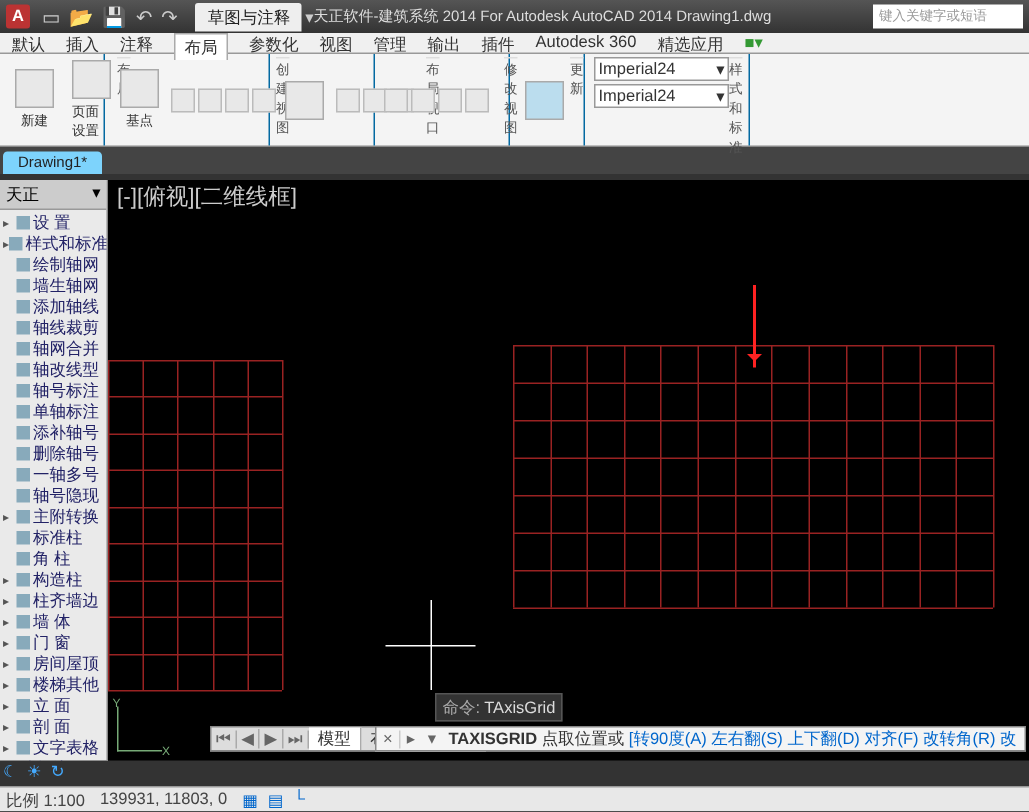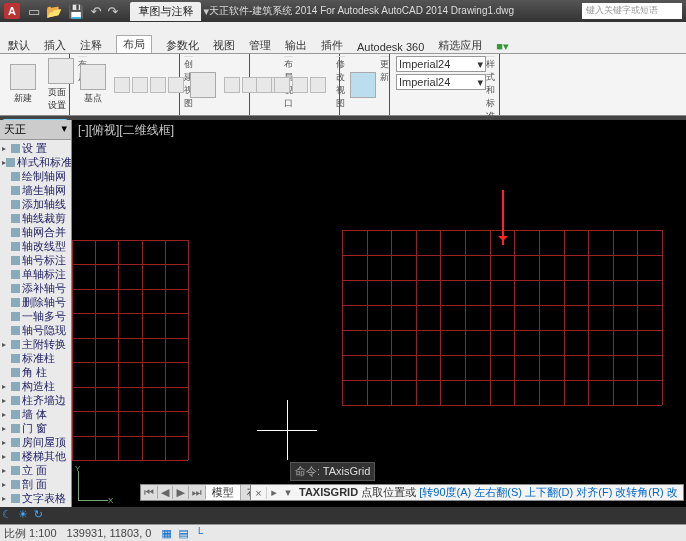--- a/index.html
+++ b/index.html
@@ -6,42 +6,42 @@
 body{width:686px;height:541px;background:#333;overflow:hidden;position:relative}
 .titlebar{height:22px;background:linear-gradient(#555,#333);display:flex;align-items:center;padding:0 4px;color:#ccc}
 .app-icon{width:16px;height:16px;background:#b33;border-radius:2px;display:flex;align-items:center;justify-content:center;color:#fff;font-weight:bold;margin-right:8px}
 .qat{display:flex;gap:6px;margin-right:12px}
 .qat span{color:#ccc;font-size:13px}
 .tt{display:flex;gap:2px;align-items:center}
 .ttab{padding:2px 8px;color:#ccc;background:#3a3a3a;border-radius:2px 2px 0 0}
 .ttab.sel{background:#eee;color:#222}
 .title-center{flex:1;text-align:left;color:#ddd;font-size:10px}
 .searchbox{width:100px;height:16px;background:#fff;font-size:9px;color:#999;padding:1px 4px;margin-left:auto}
-.menubar{height:32px;background:#f0f0f0;border-bottom:1px solid #999;display:flex;align-items:flex-end;padding:0 8px;gap:14px;color:#333;font-size:10px}
+.menubar{height:14px;background:#f0f0f0;border-bottom:1px solid #999;display:flex;align-items:flex-start;padding:0 8px;gap:14px;color:#333;font-size:10px}
 .ribbon{height:62px;background:#f4f4f4;border-bottom:1px solid #888;display:flex}
 .panel{border-right:1px solid #0369a1;display:flex;flex-direction:row;padding:2px 6px}
 .panel-body{flex:1;display:flex;align-items:center;gap:4px}
 .big-btn{display:flex;flex-direction:column;align-items:center;gap:2px;padding:2px 4px}
 .big-icon{width:26px;height:26px;background:#e8e8e8;border:1px solid #aaa}
 .big-lbl{font-size:9px;color:#333}
 .sm-icons{display:flex;flex-wrap:wrap;width:60px;gap:2px}
 .sm-icon{width:16px;height:16px;background:#e8e8e8;border:1px solid #bbb}
 .combo{width:90px;height:16px;background:#fff;border:1px solid #999;font-size:9px;padding:0 2px;display:flex;align-items:center;justify-content:space-between;color:#333}
 .panel-title{font-size:9px;color:#555;text-align:center;border-top:1px solid #ddd;padding-top:1px}
 .doc-tab-row{height:18px;background:#444;display:flex;align-items:flex-end;padding-left:2px}
 .doc-tab{background:#7dd3fc;padding:2px 10px;border-radius:3px 3px 0 0;font-size:10px;color:#222}
 .workspace{position:absolute;top:120px;left:0;right:0;bottom:34px;display:flex}
 .sidebar{width:72px;background:#eaeaea;border-right:1px solid #888;overflow:hidden}
 .side-hdr{background:#ccc;padding:2px 4px;font-size:10px;border-bottom:1px solid #999;display:flex;justify-content:space-between}
 .side-list{padding:1px 0}
 .side-item{display:flex;align-items:center;padding:0 2px;height:14px;color:#226;font-size:9px;white-space:nowrap}
 .side-item .exp{width:9px;color:#555;font-size:8px}
 .side-item .ic{width:9px;height:9px;background:#8ab;margin-right:2px;flex-shrink:0}
 .canvas{flex:1;background:#000;position:relative;overflow:hidden}
-.vp-label{position:absolute;top:2px;left:6px;color:#ccc;font-size:12px}
+.vp-label{position:absolute;top:2px;left:6px;color:#ccc;font-size:15px}
 .grid1{position:absolute;left:0;top:120px;width:116px;height:220px}
 .grid2{position:absolute;left:270px;top:110px;width:320px;height:175px}
 .gl{position:absolute;background:#922}
 .arrow{position:absolute;left:430px;top:70px;width:2px;height:55px;background:#f22}
 .arrow::after{content:"";position:absolute;bottom:-1px;left:-4px;border:5px solid transparent;border-top-color:#f22}
 .cursor-cross{position:absolute;left:215px;top:310px}
 .cursor-cross .h{position:absolute;width:60px;height:1px;background:#fff;left:-30px}
 .cursor-cross .v{position:absolute;width:1px;height:60px;background:#fff;top:-30px}
 .ucs{position:absolute;left:6px;bottom:6px;color:#7a7}
 .ucs .y{position:absolute;width:1px;height:30px;background:#7a7;bottom:0}

